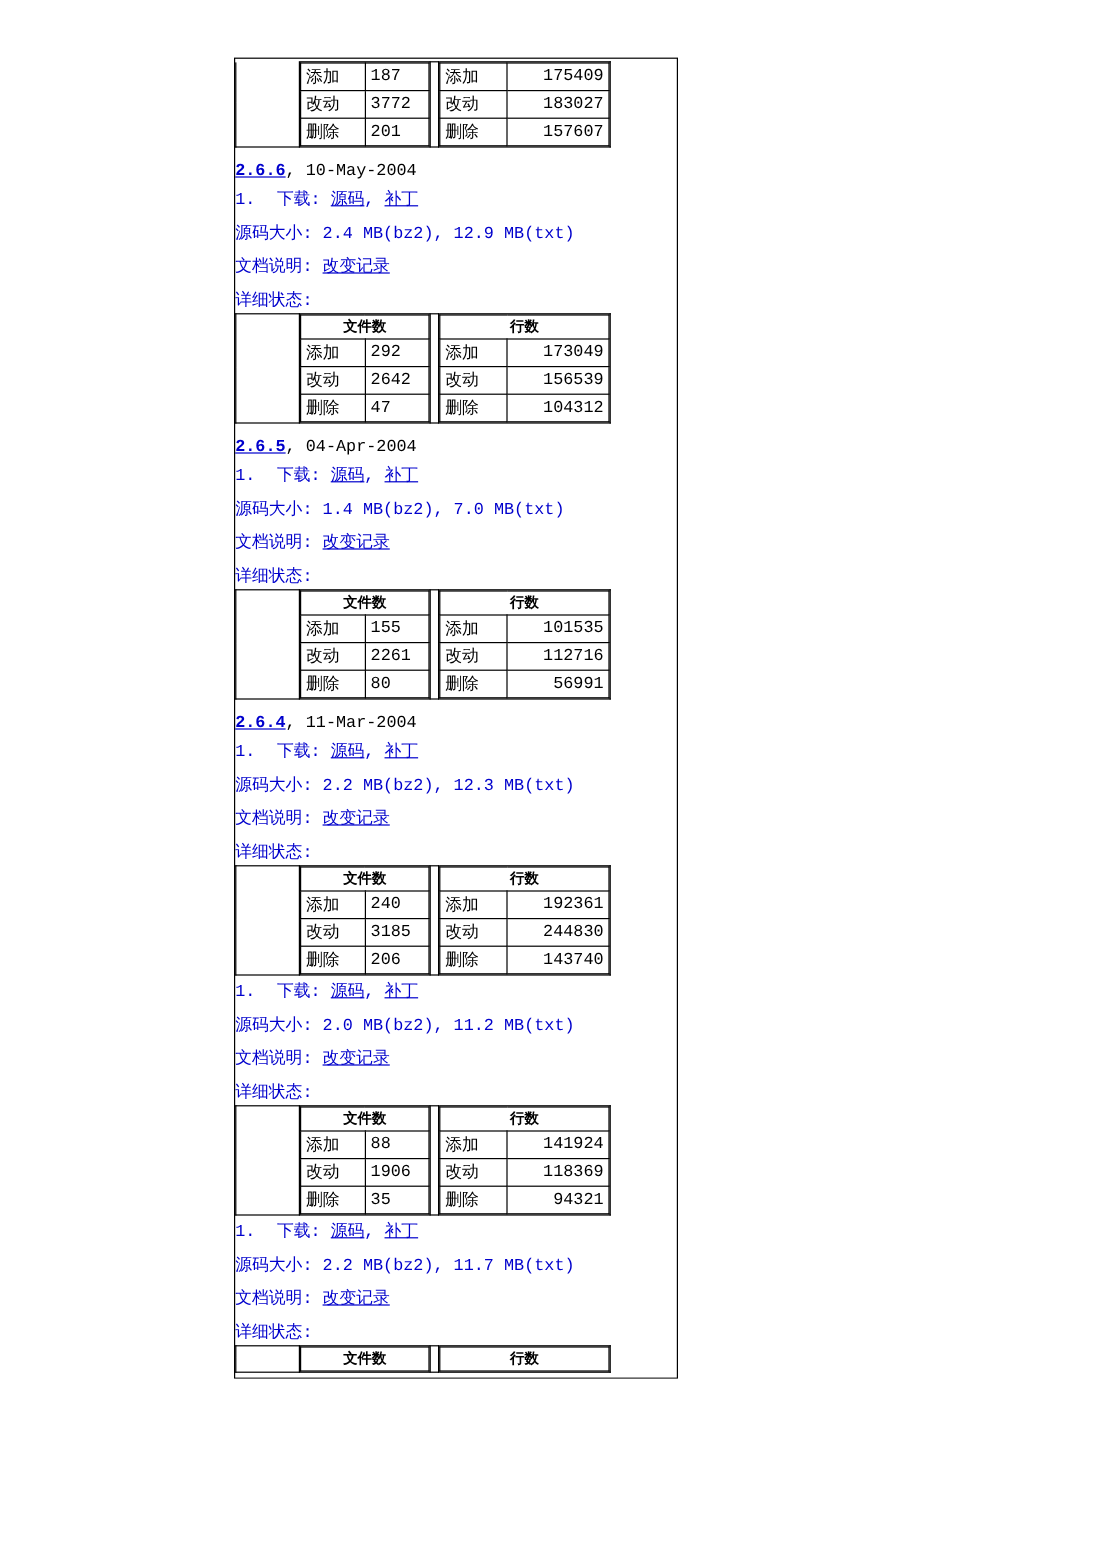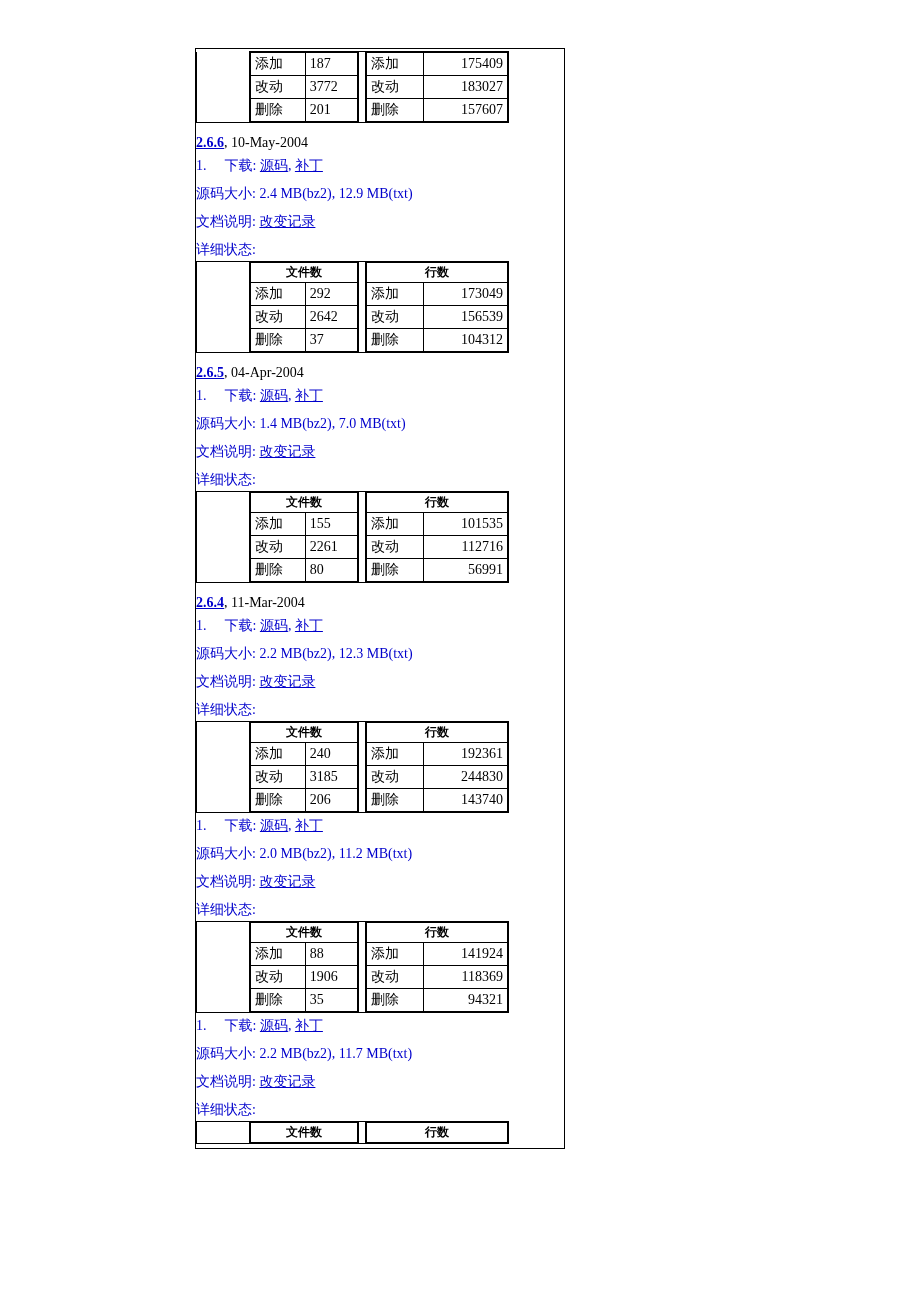--- a/index.html
+++ b/index.html
@@ -6,20 +6,21 @@
     margin: 0;
     padding: 0;
     background: #fff;
     font-family: "Times New Roman", serif;
     font-size: 14px;
     color: #000;
   }
   .page-border {
     width: 760px;
     box-sizing: border-box;
+    font-family: Liberation Mono, monospace;
   }
   .content-frame {
     margin: 48px 195px 0 195px;
     border: 1px solid #000;
     box-sizing: border-box;
     padding: 0;
   }
   .inner {
     padding: 0;
   }
@@ -176,21 +177,21 @@
             <tr>
         <td class="label-cell">添加</td>
         <td class="num-cell">292</td>
       </tr>
                     <tr>
         <td class="label-cell">改动</td>
         <td class="num-cell">2642</td>
       </tr>
                     <tr>
         <td class="label-cell">删除</td>
-        <td class="num-cell">37</td>
+        <td class="num-cell">47</td>
       </tr>
           </tbody>
                 </table>
         </td>
         <td class="spacer-col"></td>
         <td class="lines-group">
           <table class="stats-inner">
             <tbody>
                     <tr>
                       <th colspan="2">行数</th>

